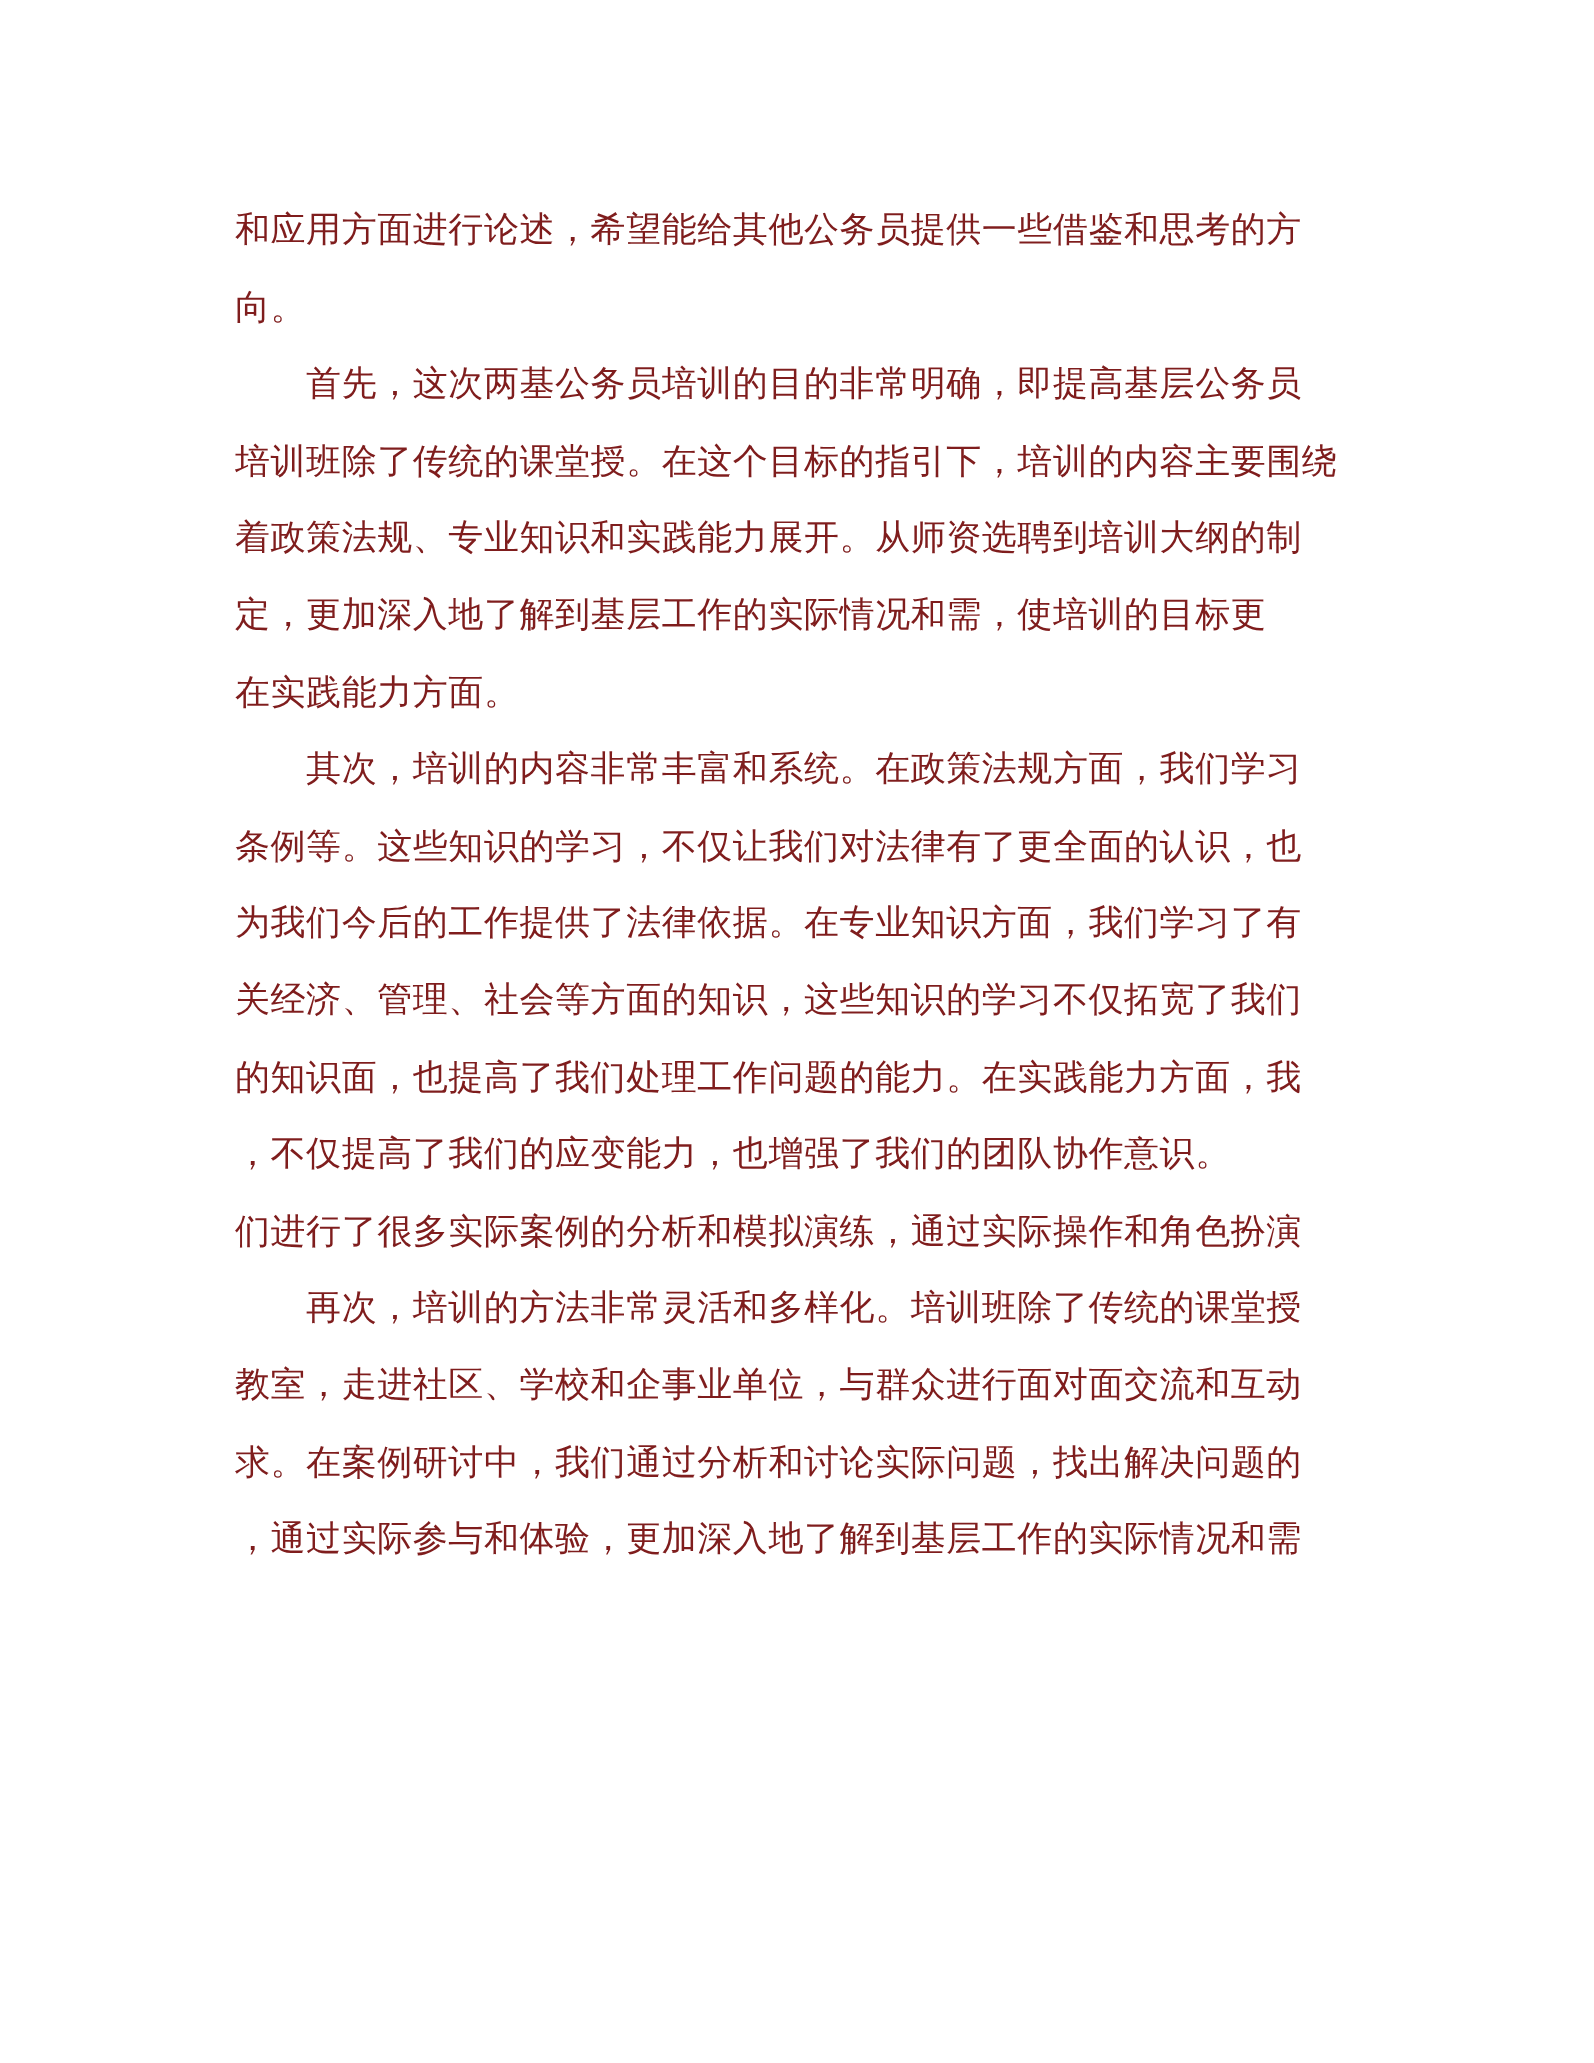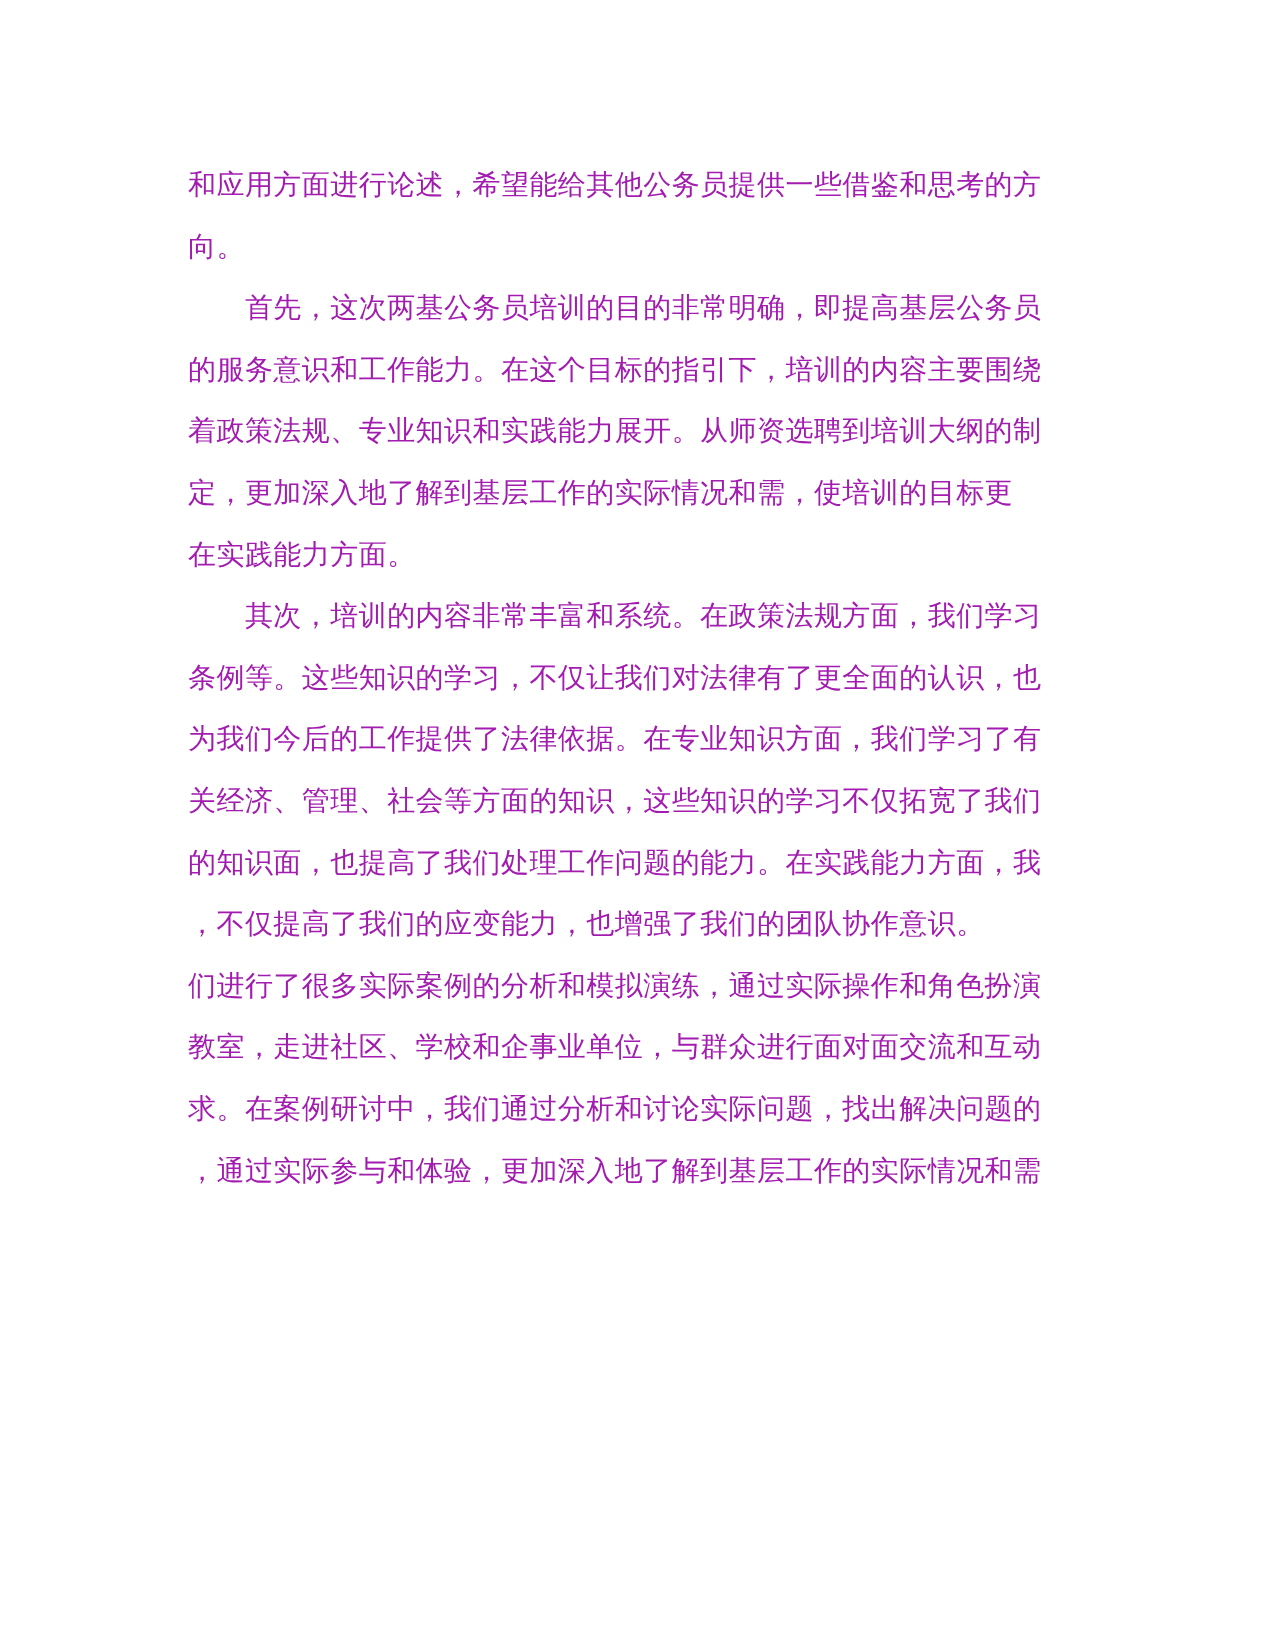--- a/index.html
+++ b/index.html
@@ -18,41 +18,42 @@
     position: absolute;
     left: 188px;
     top: 154px;
     width: 860px;
   }
   .line {
     font-family: "Liberation Serif", "DejaVu Serif", serif;
     font-size: 28px;
     line-height: 61.6px;
     letter-spacing: 0.45px;
-    color: #a21caf;
+    color: #7f1d1d;
     white-space: nowrap;
     font-weight: 400;
   }
 </style>
 </head>
 <body>
 
 <div class="page">
   <div class="content">
     <div class="line">和应用方面进行论述，希望能给其他公务员提供一些借鉴和思考的方</div>
     <div class="line">向。</div>
     <div class="line">　　首先，这次两基公务员培训的目的非常明确，即提高基层公务员</div>
-    <div class="line">的服务意识和工作能力。在这个目标的指引下，培训的内容主要围绕</div>
+    <div class="line">培训班除了传统的课堂授。在这个目标的指引下，培训的内容主要围绕</div>
     <div class="line">着政策法规、专业知识和实践能力展开。从师资选聘到培训大纲的制</div>
     <div class="line">定，更加深入地了解到基层工作的实际情况和需，使培训的目标更</div>
     <div class="line">在实践能力方面。</div>
     <div class="line">　　其次，培训的内容非常丰富和系统。在政策法规方面，我们学习</div>
     <div class="line">条例等。这些知识的学习，不仅让我们对法律有了更全面的认识，也</div>
     <div class="line">为我们今后的工作提供了法律依据。在专业知识方面，我们学习了有</div>
     <div class="line">关经济、管理、社会等方面的知识，这些知识的学习不仅拓宽了我们</div>
     <div class="line">的知识面，也提高了我们处理工作问题的能力。在实践能力方面，我</div>
     <div class="line">，不仅提高了我们的应变能力，也增强了我们的团队协作意识。</div>
     <div class="line">们进行了很多实际案例的分析和模拟演练，通过实际操作和角色扮演</div>
+    <div class="line">　　再次，培训的方法非常灵活和多样化。培训班除了传统的课堂授</div>
     <div class="line">教室，走进社区、学校和企事业单位，与群众进行面对面交流和互动</div>
     <div class="line">求。在案例研讨中，我们通过分析和讨论实际问题，找出解决问题的</div>
     <div class="line">，通过实际参与和体验，更加深入地了解到基层工作的实际情况和需</div>
   </div>
 </div>
 
 </body></html>

